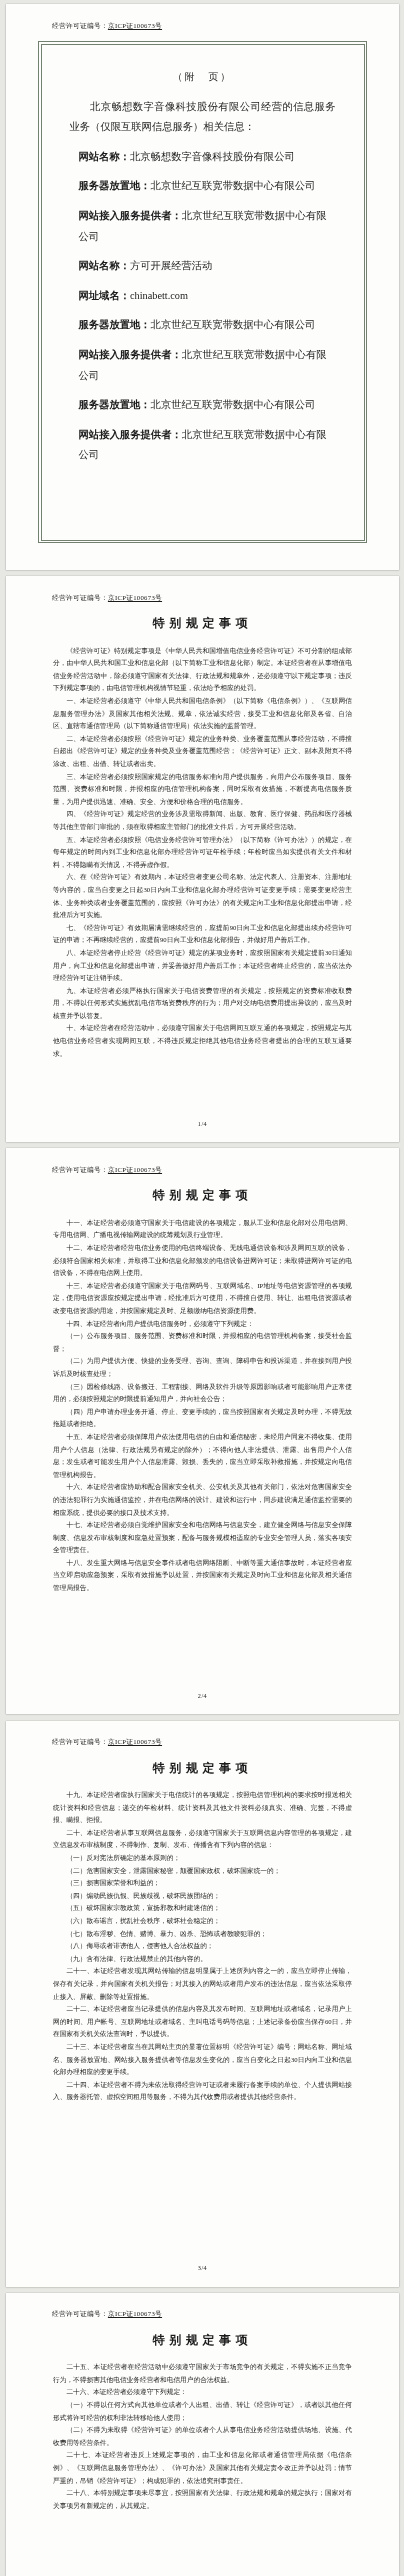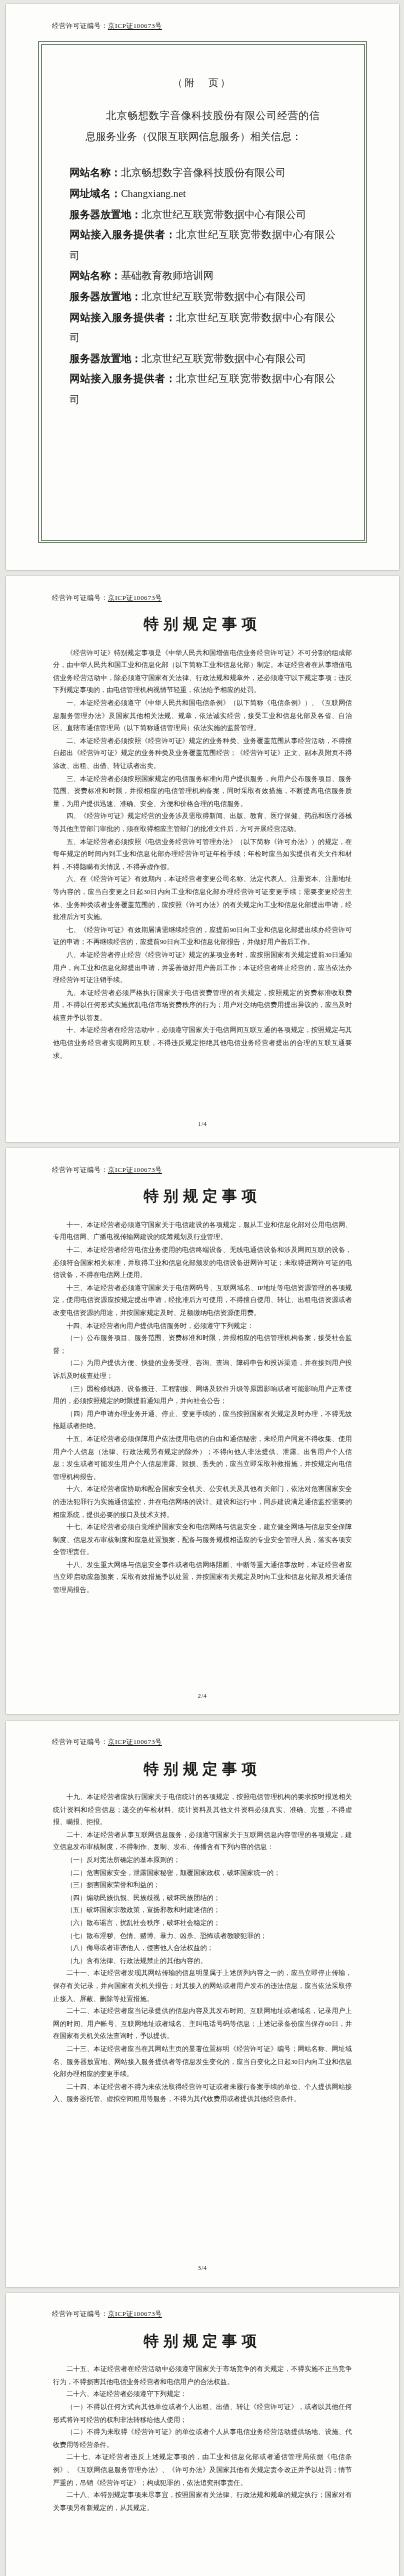--- a/index.html
+++ b/index.html
@@ -45,39 +45,39 @@
   .cert-title {
     margin:2.1px 0 0;
     text-align:center;
     font-size:14px;
     font-weight:bold;
     letter-spacing:0.5px;
   }
   .cert-subtitle {
     text-align:center;
     font-size:9.8px;
-    margin-top:11px;
+    margin-top:5px;
     letter-spacing:2.1px;
   }
   .cert-body {
     margin-top:12.4px;
     font-size:10.3px;
     line-height:2.0;
     text-align:justify;
   }
-  .cert-intro { text-indent:2em; margin:16px; }
-  .entry { margin:0; }
+  .cert-intro { text-indent:2em; margin:0; }
+  .entry { margin:9px; }
   .entry .lbl { font-weight:bold; }
 
   
   .p-title {
     margin:0;
     padding-top:39px;
     text-align:center;
-    font-size:15px;
+    font-size:12px;
     font-weight:bold;
     letter-spacing:4.6px;
   }
   .p-body {
     margin:12.4px 47px 0;
     font-size:6.7px;
     line-height:1.88;
     text-align:justify;
   }
   .p-body p { margin:0; text-indent:2em; }
@@ -98,24 +98,24 @@
     <div class="page-header">
       <span>经营许可证编号：</span><span class="num">京ICP证100673号</span>
     </div>
     <div class="cert-frame">
       <div class="cert-inner">
         <div class="cert-subtitle">（附　页）</div>
         <div class="cert-body">
           <p class="cert-intro">北京畅想数字音像科技股份有限公司经营的信息服务业务（仅限互联网信息服务）相关信息：</p>
           <div id="cert-entries">
               <p class="entry"><span class="lbl">网站名称：</span><span class="val">北京畅想数字音像科技股份有限公司</span></p>
-              <p class="entry"><span class="lbl">网址域名：</span><span class="val">Changxiang.net</span></p>
               <p class="entry"><span class="lbl">服务器放置地：</span><span class="val">北京世纪互联宽带数据中心有限公司</span></p>
               <p class="entry"><span class="lbl">网站接入服务提供者：</span><span class="val">北京世纪互联宽带数据中心有限公司</span></p>
-              <p class="entry"><span class="lbl">网站名称：</span><span class="val">基础教育教师培训网</span></p>
+              <p class="entry"><span class="lbl">网站名称：</span><span class="val">方可开展经营活动</span></p>
+              <p class="entry"><span class="lbl">网址域名：</span><span class="val">chinabett.com</span></p>
               <p class="entry"><span class="lbl">服务器放置地：</span><span class="val">北京世纪互联宽带数据中心有限公司</span></p>
               <p class="entry"><span class="lbl">网站接入服务提供者：</span><span class="val">北京世纪互联宽带数据中心有限公司</span></p>
               <p class="entry"><span class="lbl">服务器放置地：</span><span class="val">北京世纪互联宽带数据中心有限公司</span></p>
               <p class="entry"><span class="lbl">网站接入服务提供者：</span><span class="val">北京世纪互联宽带数据中心有限公司</span></p>
             </div>
         </div>
       </div>
     </div>
   </section>
 

